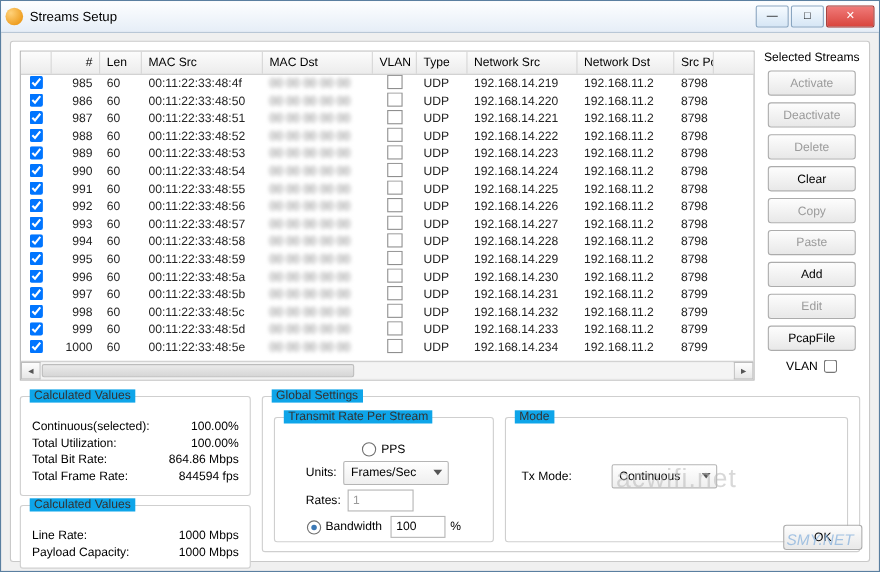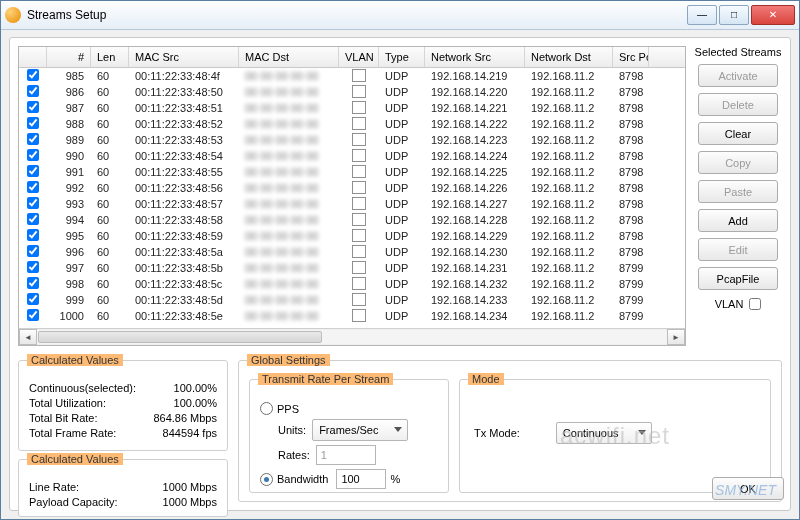--- a/index.html
+++ b/index.html
@@ -36,24 +36,24 @@
 .hscroll .arrow{width:16px;height:14px;border:1px solid #bdbdbd;background:linear-gradient(#fdfdfd,#e7e7e7);display:flex;align-items:center;justify-content:center;font-size:8px;color:#555;}
 .hscroll .track{flex:1;height:14px;background:#f4f4f4;position:relative;}
 .hscroll .thumb{position:absolute;left:1px;top:1px;height:12px;width:45%;background:linear-gradient(#eaeaea,#d6d6d6);border:1px solid #bcbcbc;border-radius:2px;box-sizing:border-box;}
 .sidepanel{width:88px;display:flex;flex-direction:column;align-items:center;}
 .sidepanel .lbl{font-size:11px;margin-bottom:6px;}
 .sbtn{width:78px;height:21px;margin-bottom:6px;border:1px solid #acacac;border-radius:3px;background:linear-gradient(#fdfdfd,#e8e8e8);font-size:11px;display:flex;align-items:center;justify-content:center;}
 .sbtn.disabled{color:#9b9b9b;}
 .vlanline{display:flex;align-items:center;gap:6px;margin-top:2px;font-size:11px;}
 .bottom{display:flex;gap:10px;margin-top:6px;position:absolute;left:8px;right:8px;top:316px;bottom:8px;}
 .groupbox{border:1px solid #cfcfcf;border-radius:3px;position:relative;padding:18px 10px 8px 10px;box-sizing:border-box;background:#fff;}
-.groupbox>.glabel{position:absolute;top:-7px;left:8px;background:#fdba74;padding:0 4px;font-size:11px;color:#333;}
+.groupbox>.glabel{position:absolute;top:-7px;left:8px;background:#0ea5e9;padding:0 4px;font-size:11px;color:#333;}
 .kv{display:flex;justify-content:space-between;font-size:11px;margin:3px 0;}
 .global{flex:1;display:flex;gap:10px;}
-.radio{display:flex;align-items:center;gap:4px;margin:4px 0;}
+.radio{display:flex;align-items:center;gap:4px;margin:4px 0;justify-content:center;}
 .radio .dot{width:11px;height:11px;border:1px solid #6f6f6f;border-radius:50%;background:#fff;display:flex;align-items:center;justify-content:center;}
 .radio .dot.on::after{content:"";width:5px;height:5px;border-radius:50%;background:#3b78b5;}
 .field{display:flex;align-items:center;gap:6px;margin:4px 0 4px 18px;font-size:11px;}
 .combo{height:20px;border:1px solid #b5b5b5;background:linear-gradient(#fff,#efefef);display:inline-flex;align-items:center;padding:0 18px 0 6px;position:relative;border-radius:2px;font-size:11px;min-width:70px;}
 .combo::after{content:"";position:absolute;right:5px;top:7px;border-left:4px solid transparent;border-right:4px solid transparent;border-top:5px solid #555;}
 .textin{height:18px;border:1px solid #b5b5b5;background:#fff;padding:0 4px;min-width:50px;display:inline-flex;align-items:center;font-size:11px;}
 .okbtn{position:absolute;right:6px;bottom:4px;}
 .watermark{position:absolute;right:120px;bottom:60px;font-size:24px;color:#b9b9b9;opacity:.55;letter-spacing:1px;pointer-events:none;font-family:Arial,sans-serif;}
 .wm2{position:absolute;right:14px;bottom:12px;font-size:14px;color:#8fb6de;opacity:.8;pointer-events:none;font-style:italic;}
 </style>
@@ -286,20 +286,21 @@
             <div class="track">
                 <div class="thumb"></div>
               </div>
             <div class="arrow">►</div>
           </div>
         </div>
 
         <div class="sidepanel">
           <div class="lbl">Selected Streams</div>
           <div class="sbtn disabled">Activate</div>
+          <div class="sbtn disabled">Deactivate</div>
           <div class="sbtn disabled">Delete</div>
           <div class="sbtn">Clear</div>
           <div class="sbtn disabled">Copy</div>
           <div class="sbtn disabled">Paste</div>
           <div class="sbtn">Add</div>
           <div class="sbtn disabled">Edit</div>
           <div class="sbtn">PcapFile</div>
           <div class="vlanline">
             <span>VLAN</span>
             <input type="checkbox" style="">

